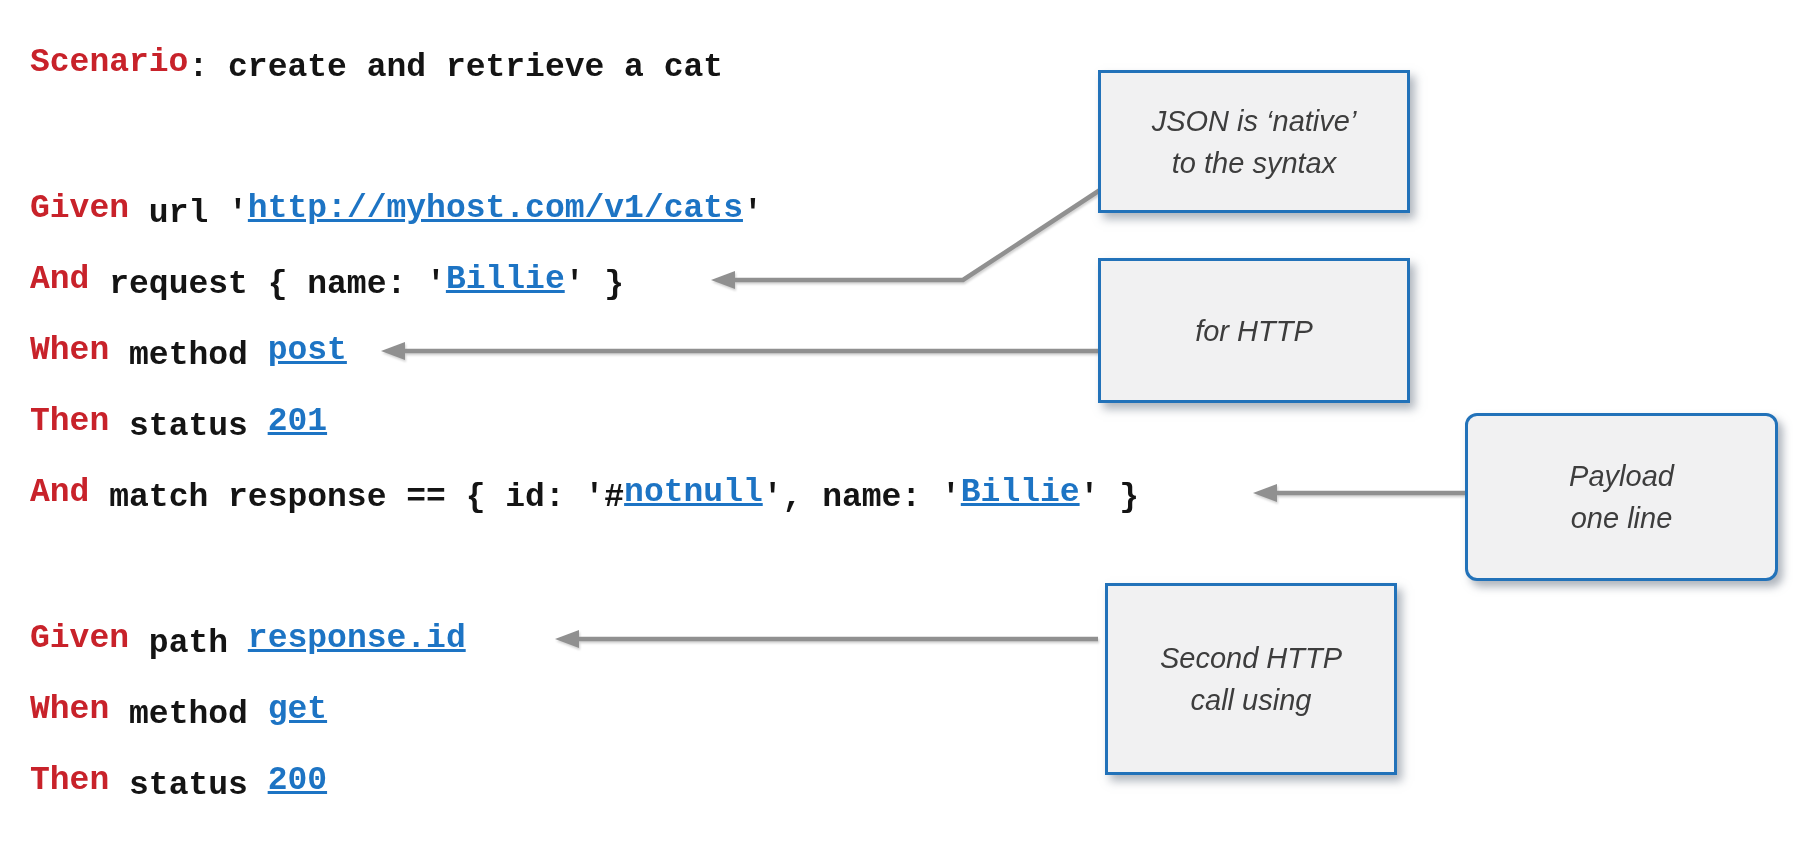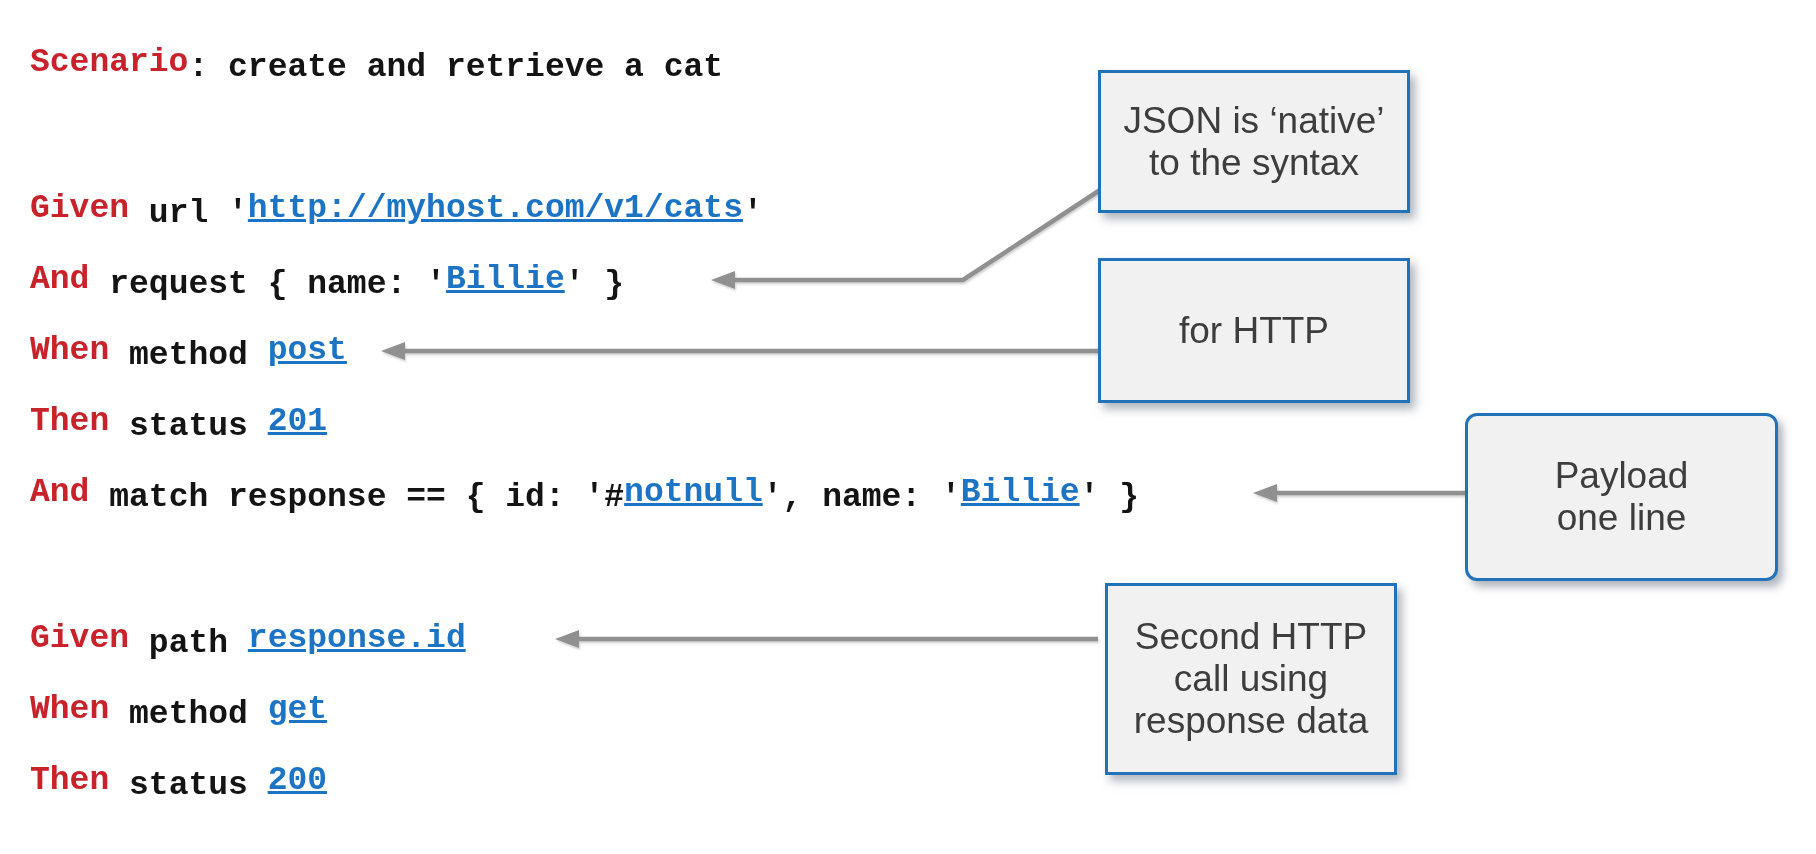--- a/index.html
+++ b/index.html
@@ -27,22 +27,23 @@
   .tok-value{color:var(--val);text-decoration:underline;}
   .tok-plain{color:var(--plain);margin-top:10px;}
   
   .callout{
     position:absolute;
     background:var(--co-fill);
     border:3px solid var(--co-border);
     box-shadow:5px 6px 9px rgba(110,120,135,.55);
     display:flex; flex-direction:column; justify-content:center; align-items:center;
     color:var(--co-text);
-    font-size:37px; line-height:42px; text-align:center;
+    font-size:29px; line-height:42px; text-align:center;
     z-index:2;
+    font-style:italic;
   }
   .c0{left:1098px; top:70px;  width:312px; height:143px;}
   .c1{left:1098px; top:258px; width:312px; height:145px;}
   .c2{left:1465px; top:413px; width:313px; height:168px;border-radius:12px;}
   .c3{left:1097px; top:583px; width:292px; height:192px;margin-left:8px;}
   
   .arrows{
     position:absolute; left:0; top:0; width:1816px; height:854px;
     z-index:1;
     filter:drop-shadow(1px 2px 1px rgba(0,0,0,.18));
@@ -74,14 +75,13 @@
 <div class="callout c1">
     <div>for HTTP</div>
   </div>
 <div class="callout c2">
     <div>Payload</div>
     <div>one line</div>
   </div>
 <div class="callout c3">
     <div>Second HTTP</div>
     <div>call using</div>
-    <div>response data</div>
   </div>
 
 </body></html>

